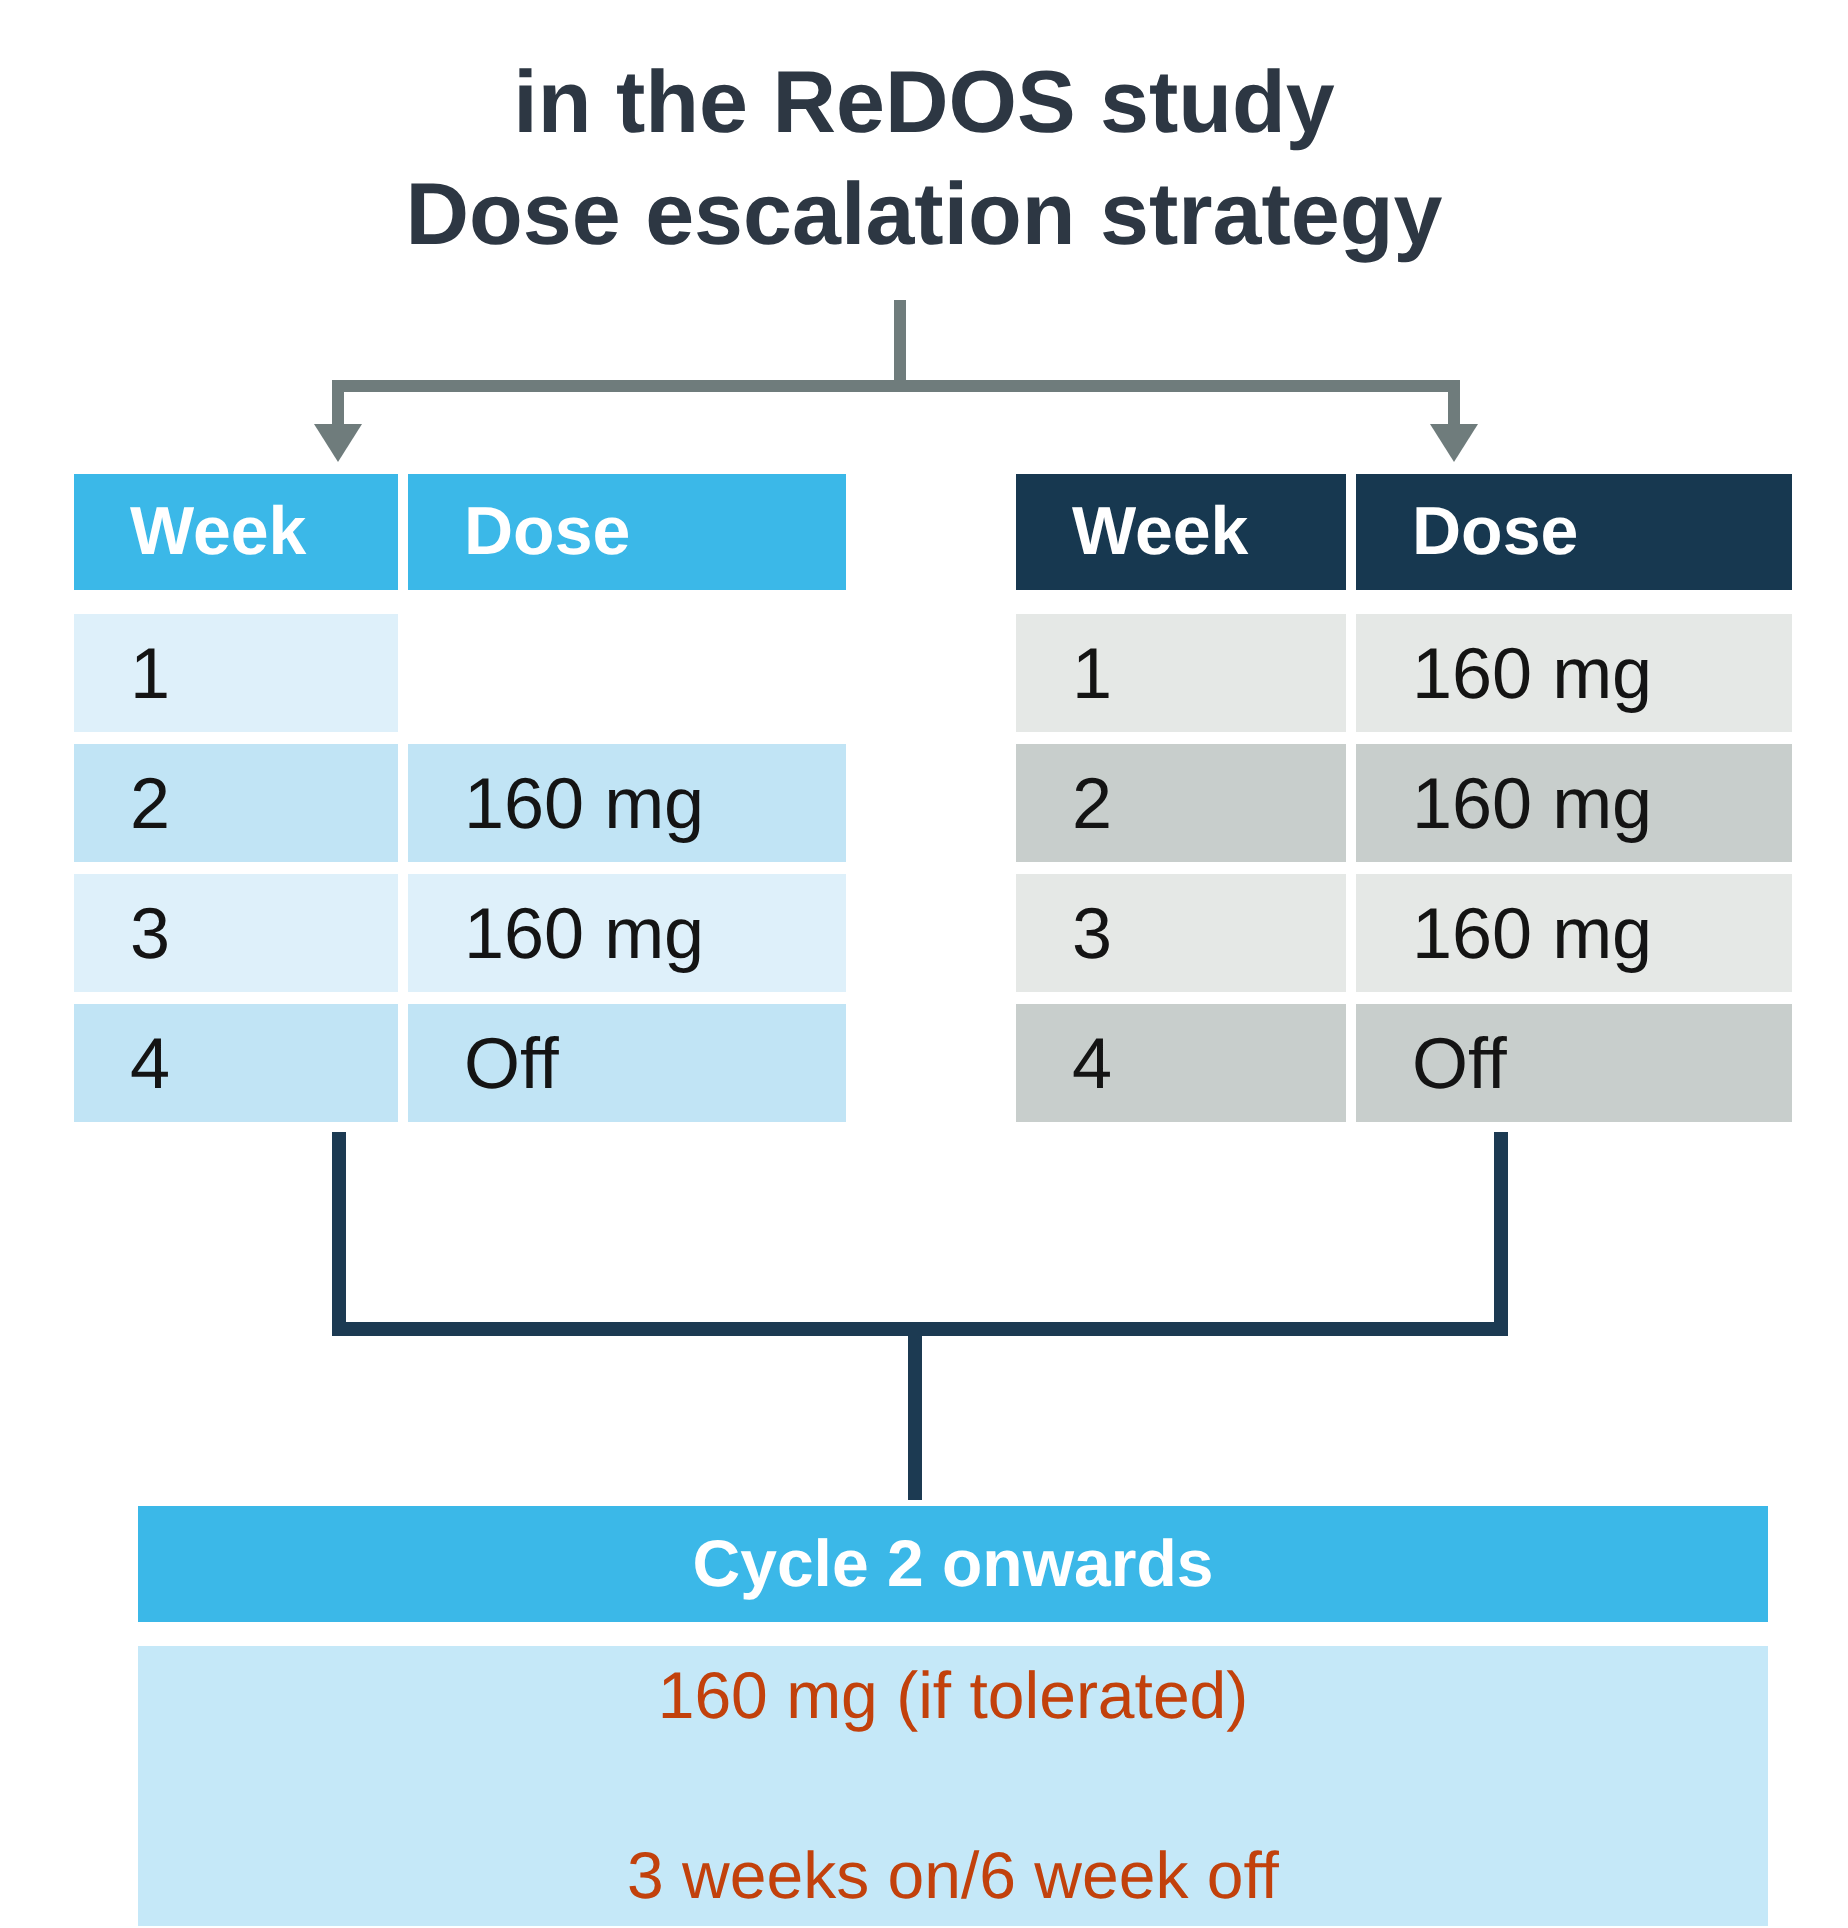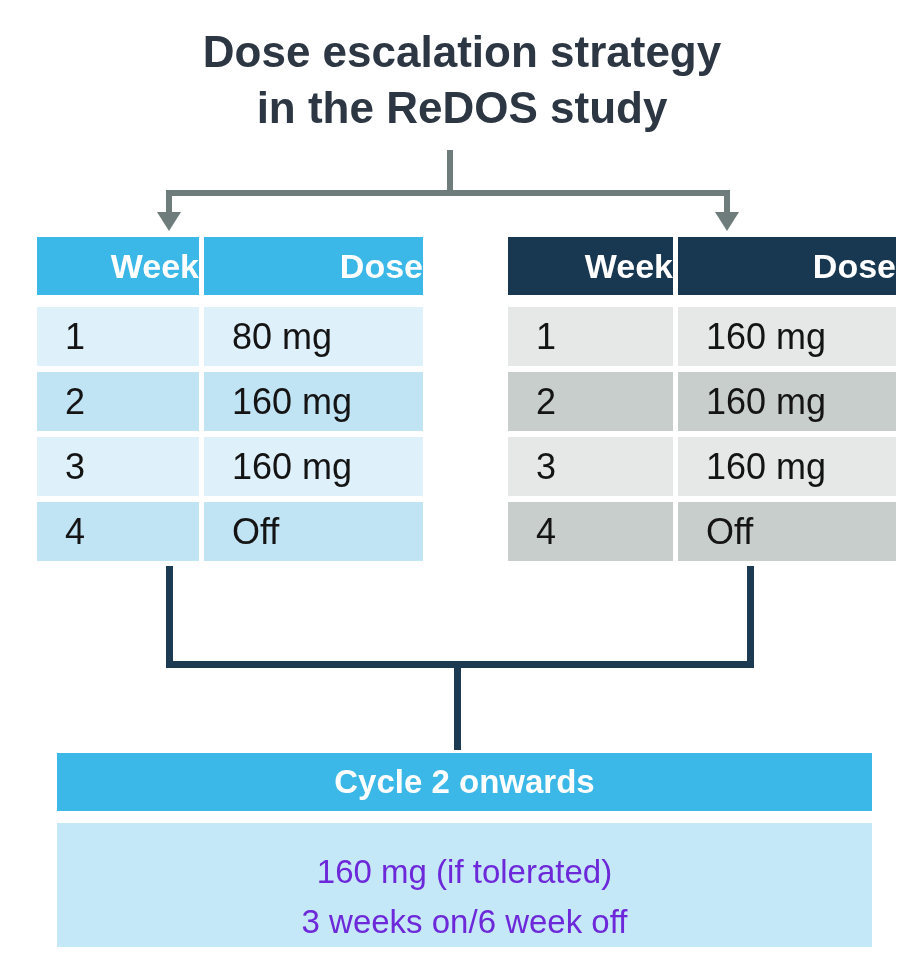--- a/index.html
+++ b/index.html
@@ -44,21 +44,20 @@
     padding-left: 28px;
     white-space: nowrap;
     overflow: hidden;
   }
   .hcell {
     height: 58px;
     line-height: 58px;
     color: #ffffff;
     font-weight: bold;
     font-size: 34px;
-    text-align: right;
   }
   .dcell {
     height: 59px;
     line-height: 59px;
     color: #141414;
     font-size: 36px;
   }
   .table-left { left: 37px; }
   .table-left .col-week { width: 162px; margin-right: 5px; }
   .table-left .col-dose { width: 219px; }
@@ -69,54 +68,54 @@
   .table-right { left: 508px; }
   .table-right .col-week { width: 165px; margin-right: 5px; }
   .table-right .col-dose { width: 218px; }
   .table-right .hcell { background: #173850; }
   .table-right .drow:nth-child(odd)  .dcell { background: #c8cecc; }
   .table-right .drow:nth-child(even) .dcell { background: #e5e8e6; }
 
   
   .cycle-box {
     position: absolute;
-    left: 57px;
+    left: 69px;
     top: 753px;
     width: 815px;
   }
   .cycle-header {
     height: 58px;
     line-height: 58px;
     background: #3bb8e8;
     color: #ffffff;
     font-weight: bold;
     font-size: 33px;
     text-align: center;
     margin-bottom: 12px;
   }
   .cycle-body {
-    height: 124px;
+    height: 140px;
     background: #c5e8f8;
-    color: #6d28d9;
+    color: #c2410c;
     font-size: 33px;
     text-align: center;
     display: flex;
     flex-direction: column;
-    justify-content: flex-end;
+    justify-content: space-between;
   }
   .cycle-body .line { line-height: 50px; }
 </style>
 </head>
 <body>
 
 <div class="canvas">
 
   <div class="title">
+    <div>in the ReDOS study</div>
     <div>Dose escalation strategy</div>
-    <div>in the ReDOS study</div>
   </div>
 
   <svg class="connectors" viewBox="0 0 924 964" xmlns="http://www.w3.org/2000/svg">
 
     <g fill="#6f7c7c">
       <rect x="447" y="150" width="6" height="44"></rect>
       <rect x="166" y="190" width="564" height="6"></rect>
       <rect x="166" y="190" width="6" height="24"></rect>
       <rect x="724" y="190" width="6" height="24"></rect>
       <polygon points="157,212 181,212 169,231"></polygon>
@@ -131,21 +130,20 @@
     </g>
   </svg>
 
   <div class="wtable table-left">
     <div class="row hrow">
       <div class="cell hcell col-week">Week</div>
       <div class="cell hcell col-dose">Dose</div>
     </div>
     <div class="row drow">
       <div class="cell dcell col-week">1</div>
-      <div class="cell dcell col-dose">80 mg</div>
     </div>
     <div class="row drow">
       <div class="cell dcell col-week">2</div>
       <div class="cell dcell col-dose">160 mg</div>
     </div>
     <div class="row drow">
       <div class="cell dcell col-week">3</div>
       <div class="cell dcell col-dose">160 mg</div>
     </div>
     <div class="row drow">

